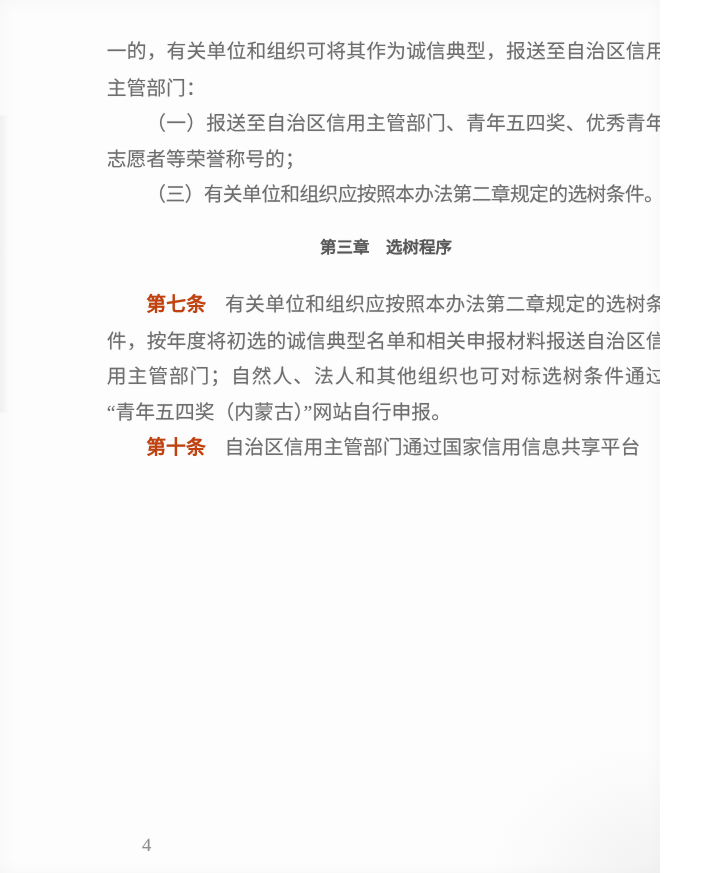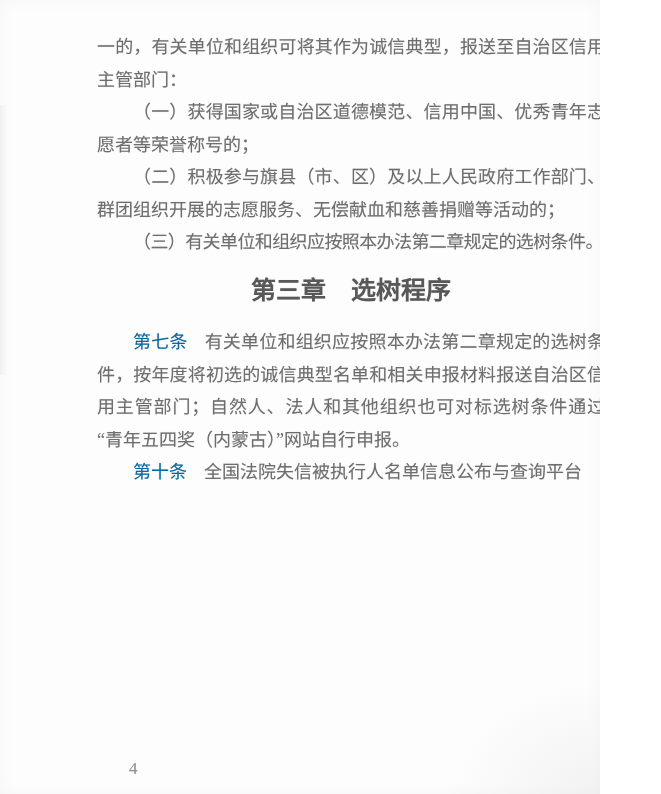--- a/index.html
+++ b/index.html
@@ -39,26 +39,26 @@
     text-shadow: 0 0 1px rgba(120,120,120,0.35);
   }
   .para { margin: 0; }
   .indent { text-indent: 2em; }
   .compress { letter-spacing: -0.6px; }
   .chapter-heading {
     margin: 16px 0 19px 0;
     text-align: center;
     text-indent: 0;
     font-weight: bold;
-    font-size: 25px;
+    font-size: 15px;
     color: #585858;
   }
   .article-label {
-    font-weight: normal;
-    color: #0369a1;
+    font-weight: bold;
+    color: #c2410c;
     margin-right: 17px;
   }
   .page-number {
     position: absolute;
     left: 129px;
     top: 757px;
     font-size: 17px;
     line-height: 24px;
     color: #8f8f8f;
     text-shadow: 0 0 1px rgba(140,140,140,0.3);
@@ -69,35 +69,34 @@
 
 <div class="page">
 
   <div class="edge-left"></div>
   <div class="smudge-bottom-right"></div>
 
   <div class="textblock">
 
     <p class="para">一的，有关单位和组织可将其作为诚信典型，报送至自治区信用主管部门：</p>
 
-    <p class="para indent">（一）获得国家或自治区道德模范、信用中国、优秀青年志愿者等荣誉称号的；</p>
+    <p class="para indent">（一）报送至自治区信用主管部门、青年五四奖、优秀青年志愿者等荣誉称号的；</p>
 
-    <p class="para indent">（二）积极参与旗县（市、区）及以上人民政府工作部门、群团组织开展的志愿服务、无偿献血和慈善捐赠等活动的；</p>
 
     <p class="para indent compress">（三）有关单位和组织应按照本办法第二章规定的选树条件。</p>
 
     <p class="para chapter-heading">第三章　选树程序</p>
 
     <p class="para indent">
       <span class="article-label">第七条</span><span>有关单位和组织应按照本办法第二章规定的选树条件，按年度将初选的诚信典型名单和相关申报材料报送自治区信用主管部门；自然人、法人和其他组织也可对标选树条件通过“青年五四奖（内蒙古）”网站自行申报。</span>
     </p>
 
 
 
     <p class="para indent">
-      <span class="article-label">第十条</span><span>全国法院失信被执行人名单信息公布与查询平台</span>
+      <span class="article-label">第十条</span><span>自治区信用主管部门通过国家信用信息共享平台</span>
     </p>
 
   </div>
 
   <div class="page-number">4</div>
 
 </div>
 
 </body></html>

